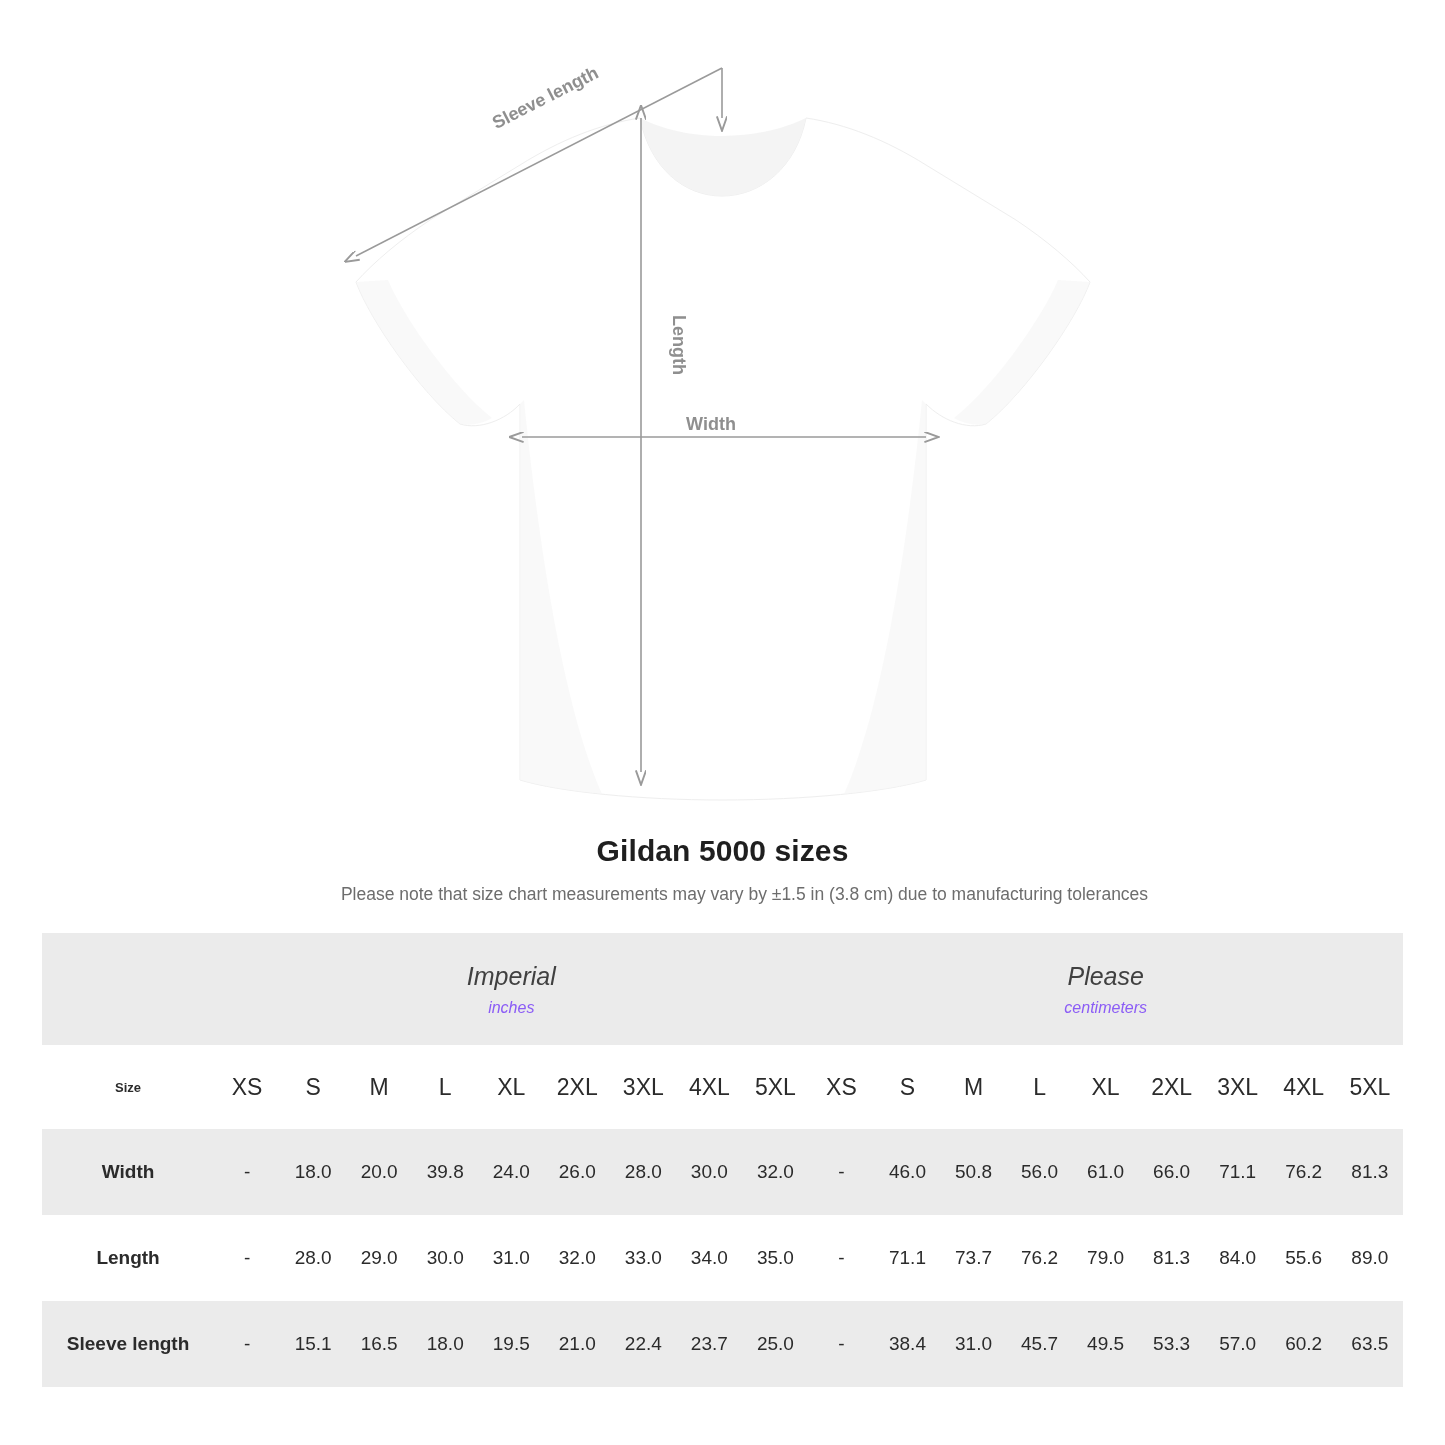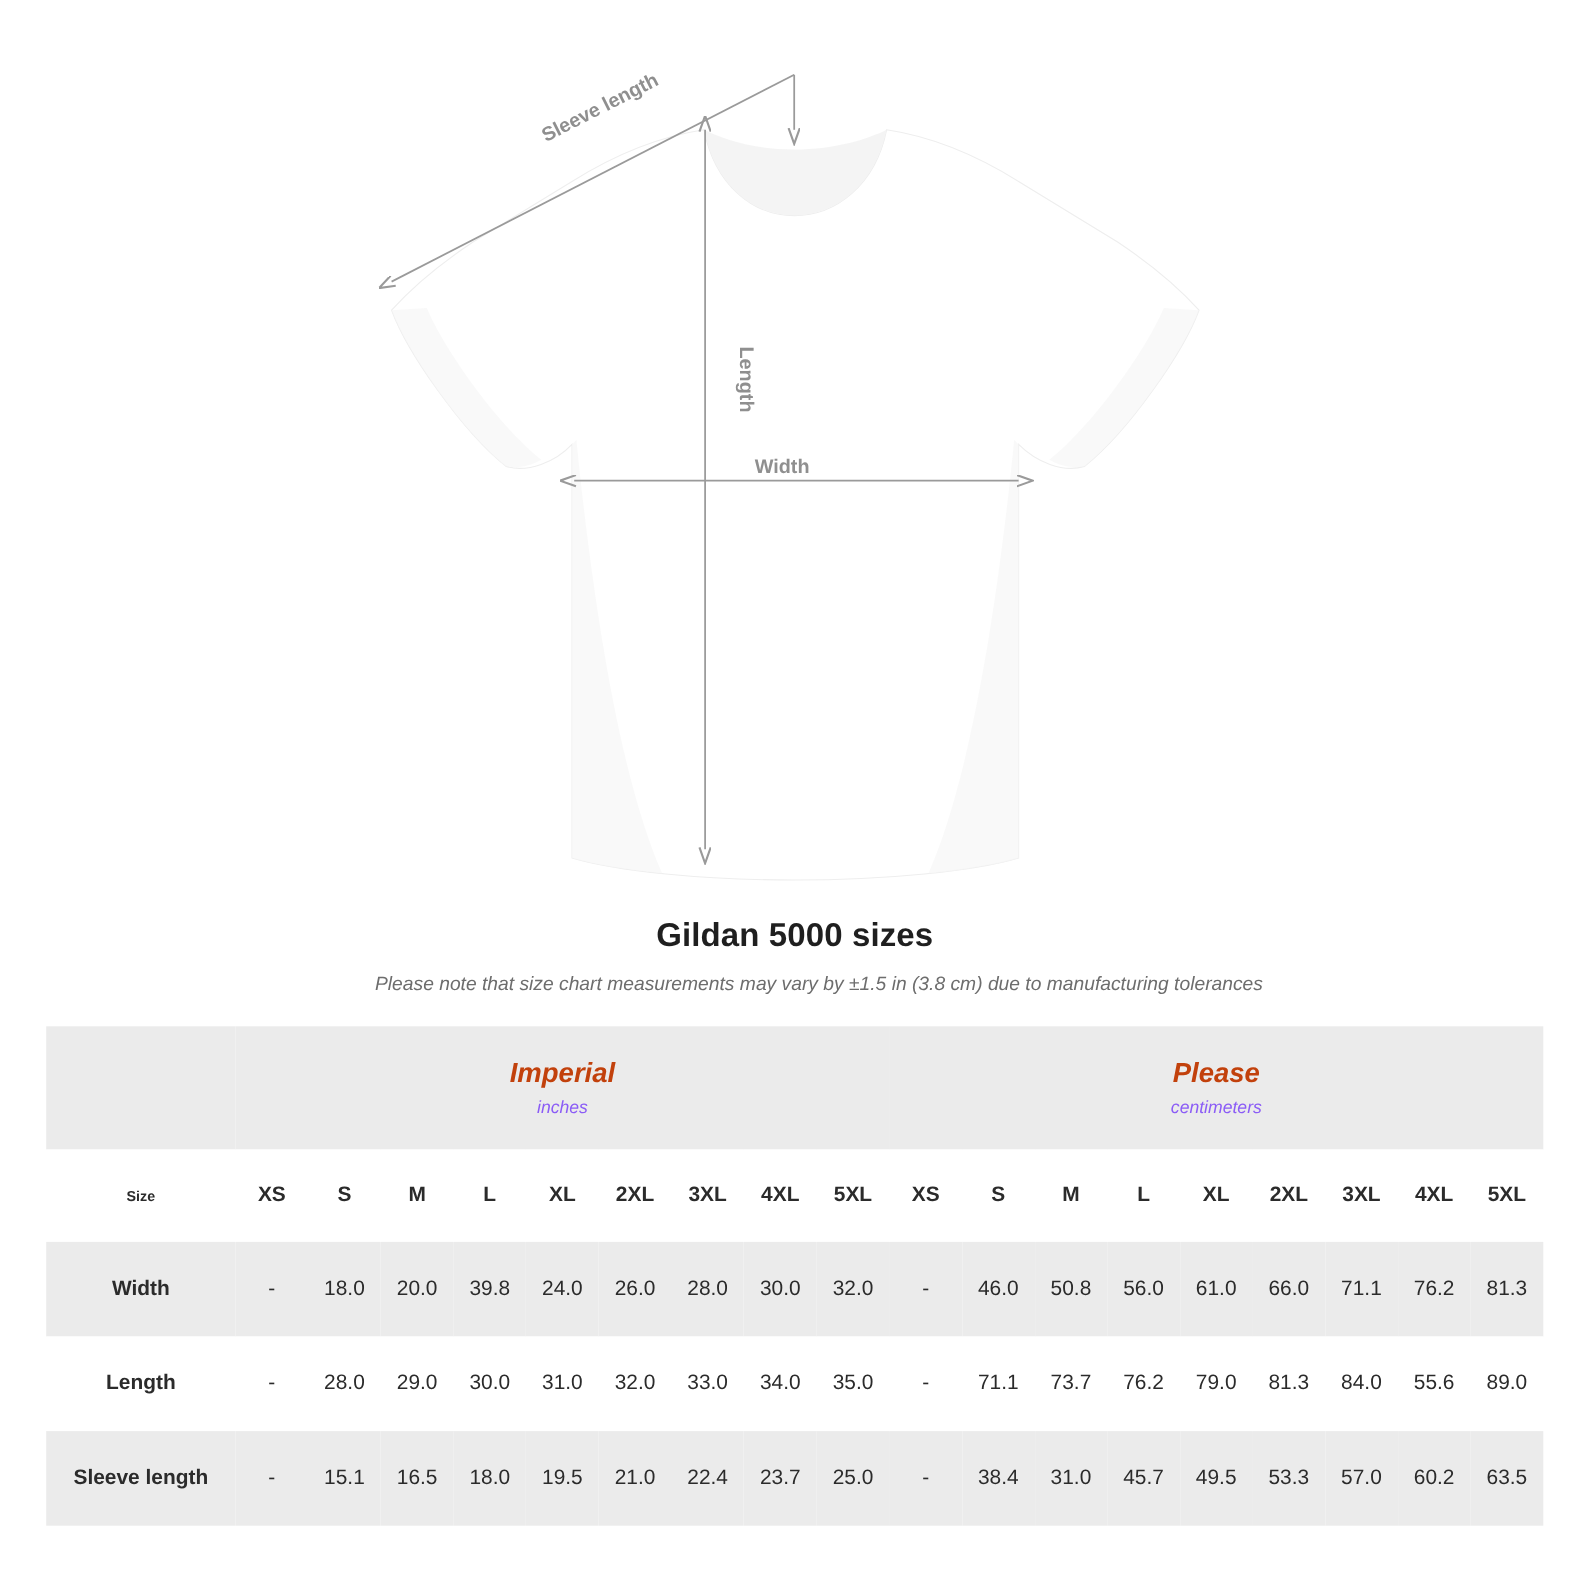--- a/index.html
+++ b/index.html
@@ -36,21 +36,20 @@
     margin-top: 4px;
   }
   #chart-title {
     font-size: 30px;
     font-weight: bold;
     color: #1f1f1f;
     letter-spacing: 0.1px;
   }
   #chart-note {
     font-size: 17.5px;
-    font-style: italic;
     color: #6d6d6d;
     margin-top: 16px;
     margin-left: 44px;
   }
 
   
   #table-wrap {
     margin: 28px 42px 0 42px;
   }
   table.size-table {
@@ -66,36 +65,36 @@
   }
   
   tr.unit-row td {
     background: #ebebeb;
     height: 112px;
     padding: 0;
   }
   .unit-name {
     font-size: 25px;
     font-style: italic;
-    font-weight: bold;
-    color: #c2410c;
+    font-weight: normal;
+    color: #404040;
     line-height: 1.25;
   }
   .unit-sub {
     font-size: 16px;
     font-style: italic;
     color: #8b5cf6;
     margin-top: 6px;
   }
   tr.head-row td {
     background: #ffffff;
     height: 82px;
-    font-size: 19px;
+    font-size: 23px;
     color: #2b2b2b;
-    font-weight: bold;
+    font-weight: normal;
   }
   tr.head-row td.rowlabel {
     font-size: 13px;
     font-weight: bold;
   }
   tr.data-row td {
     height: 84px;
     font-size: 19px;
     color: #2b2b2b;
   }

